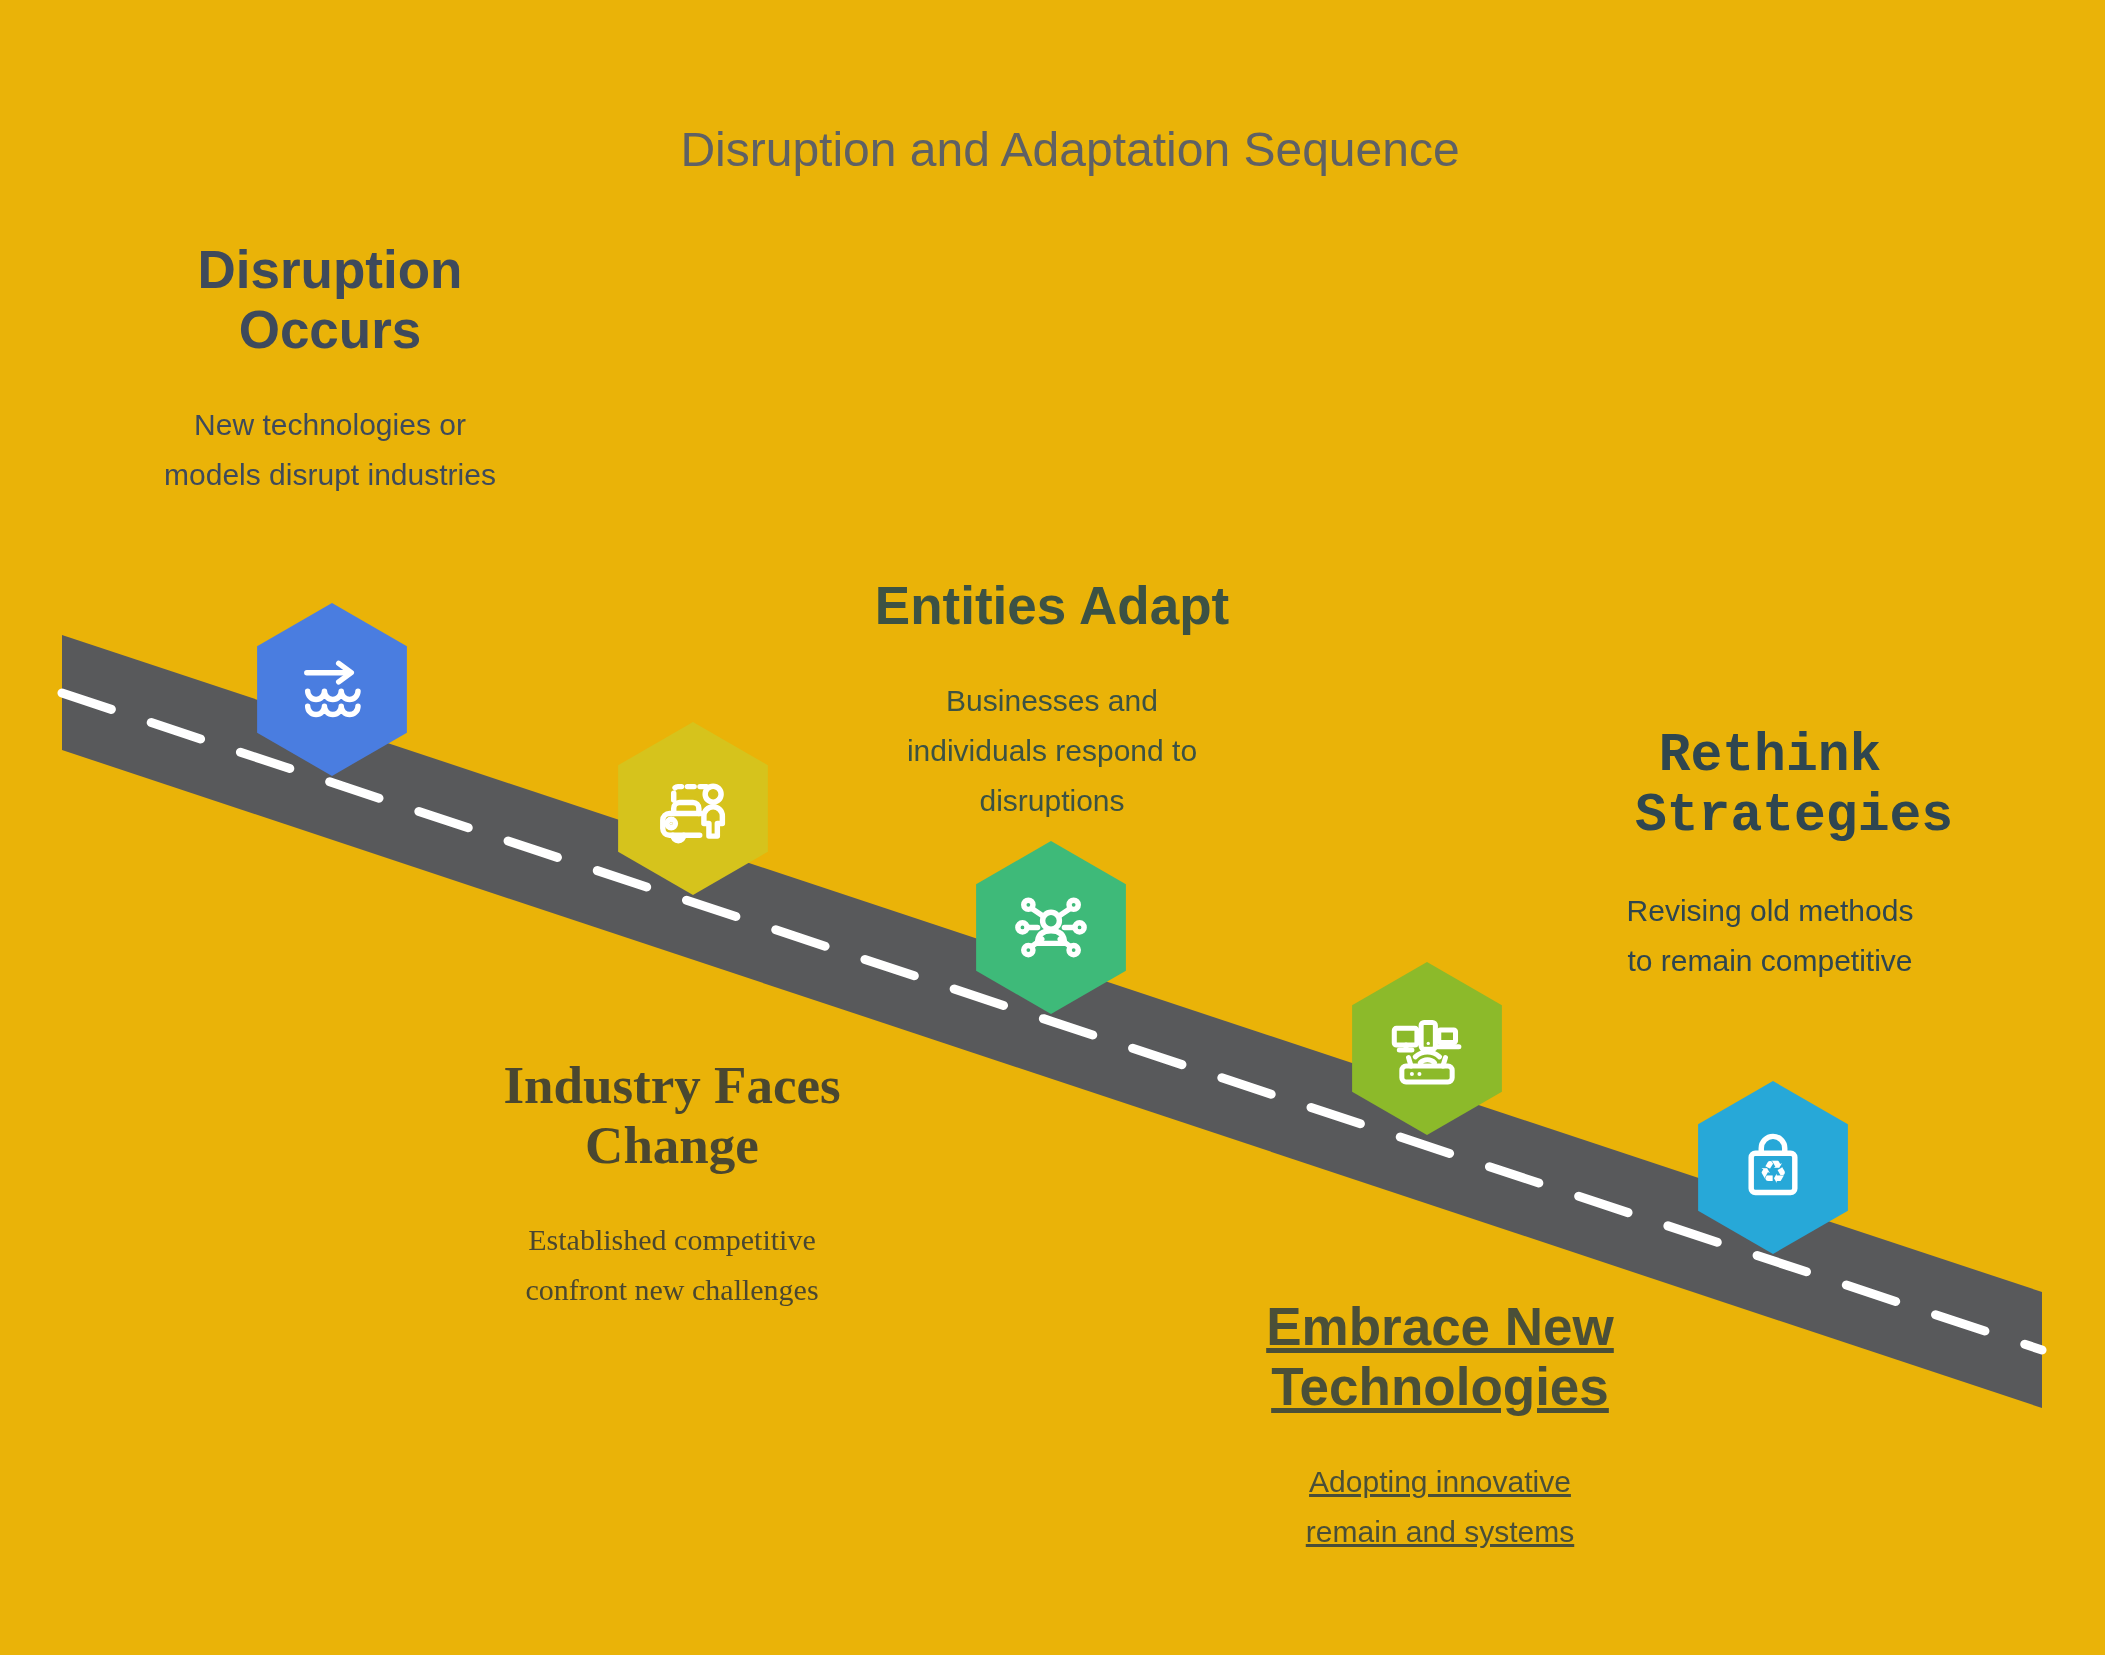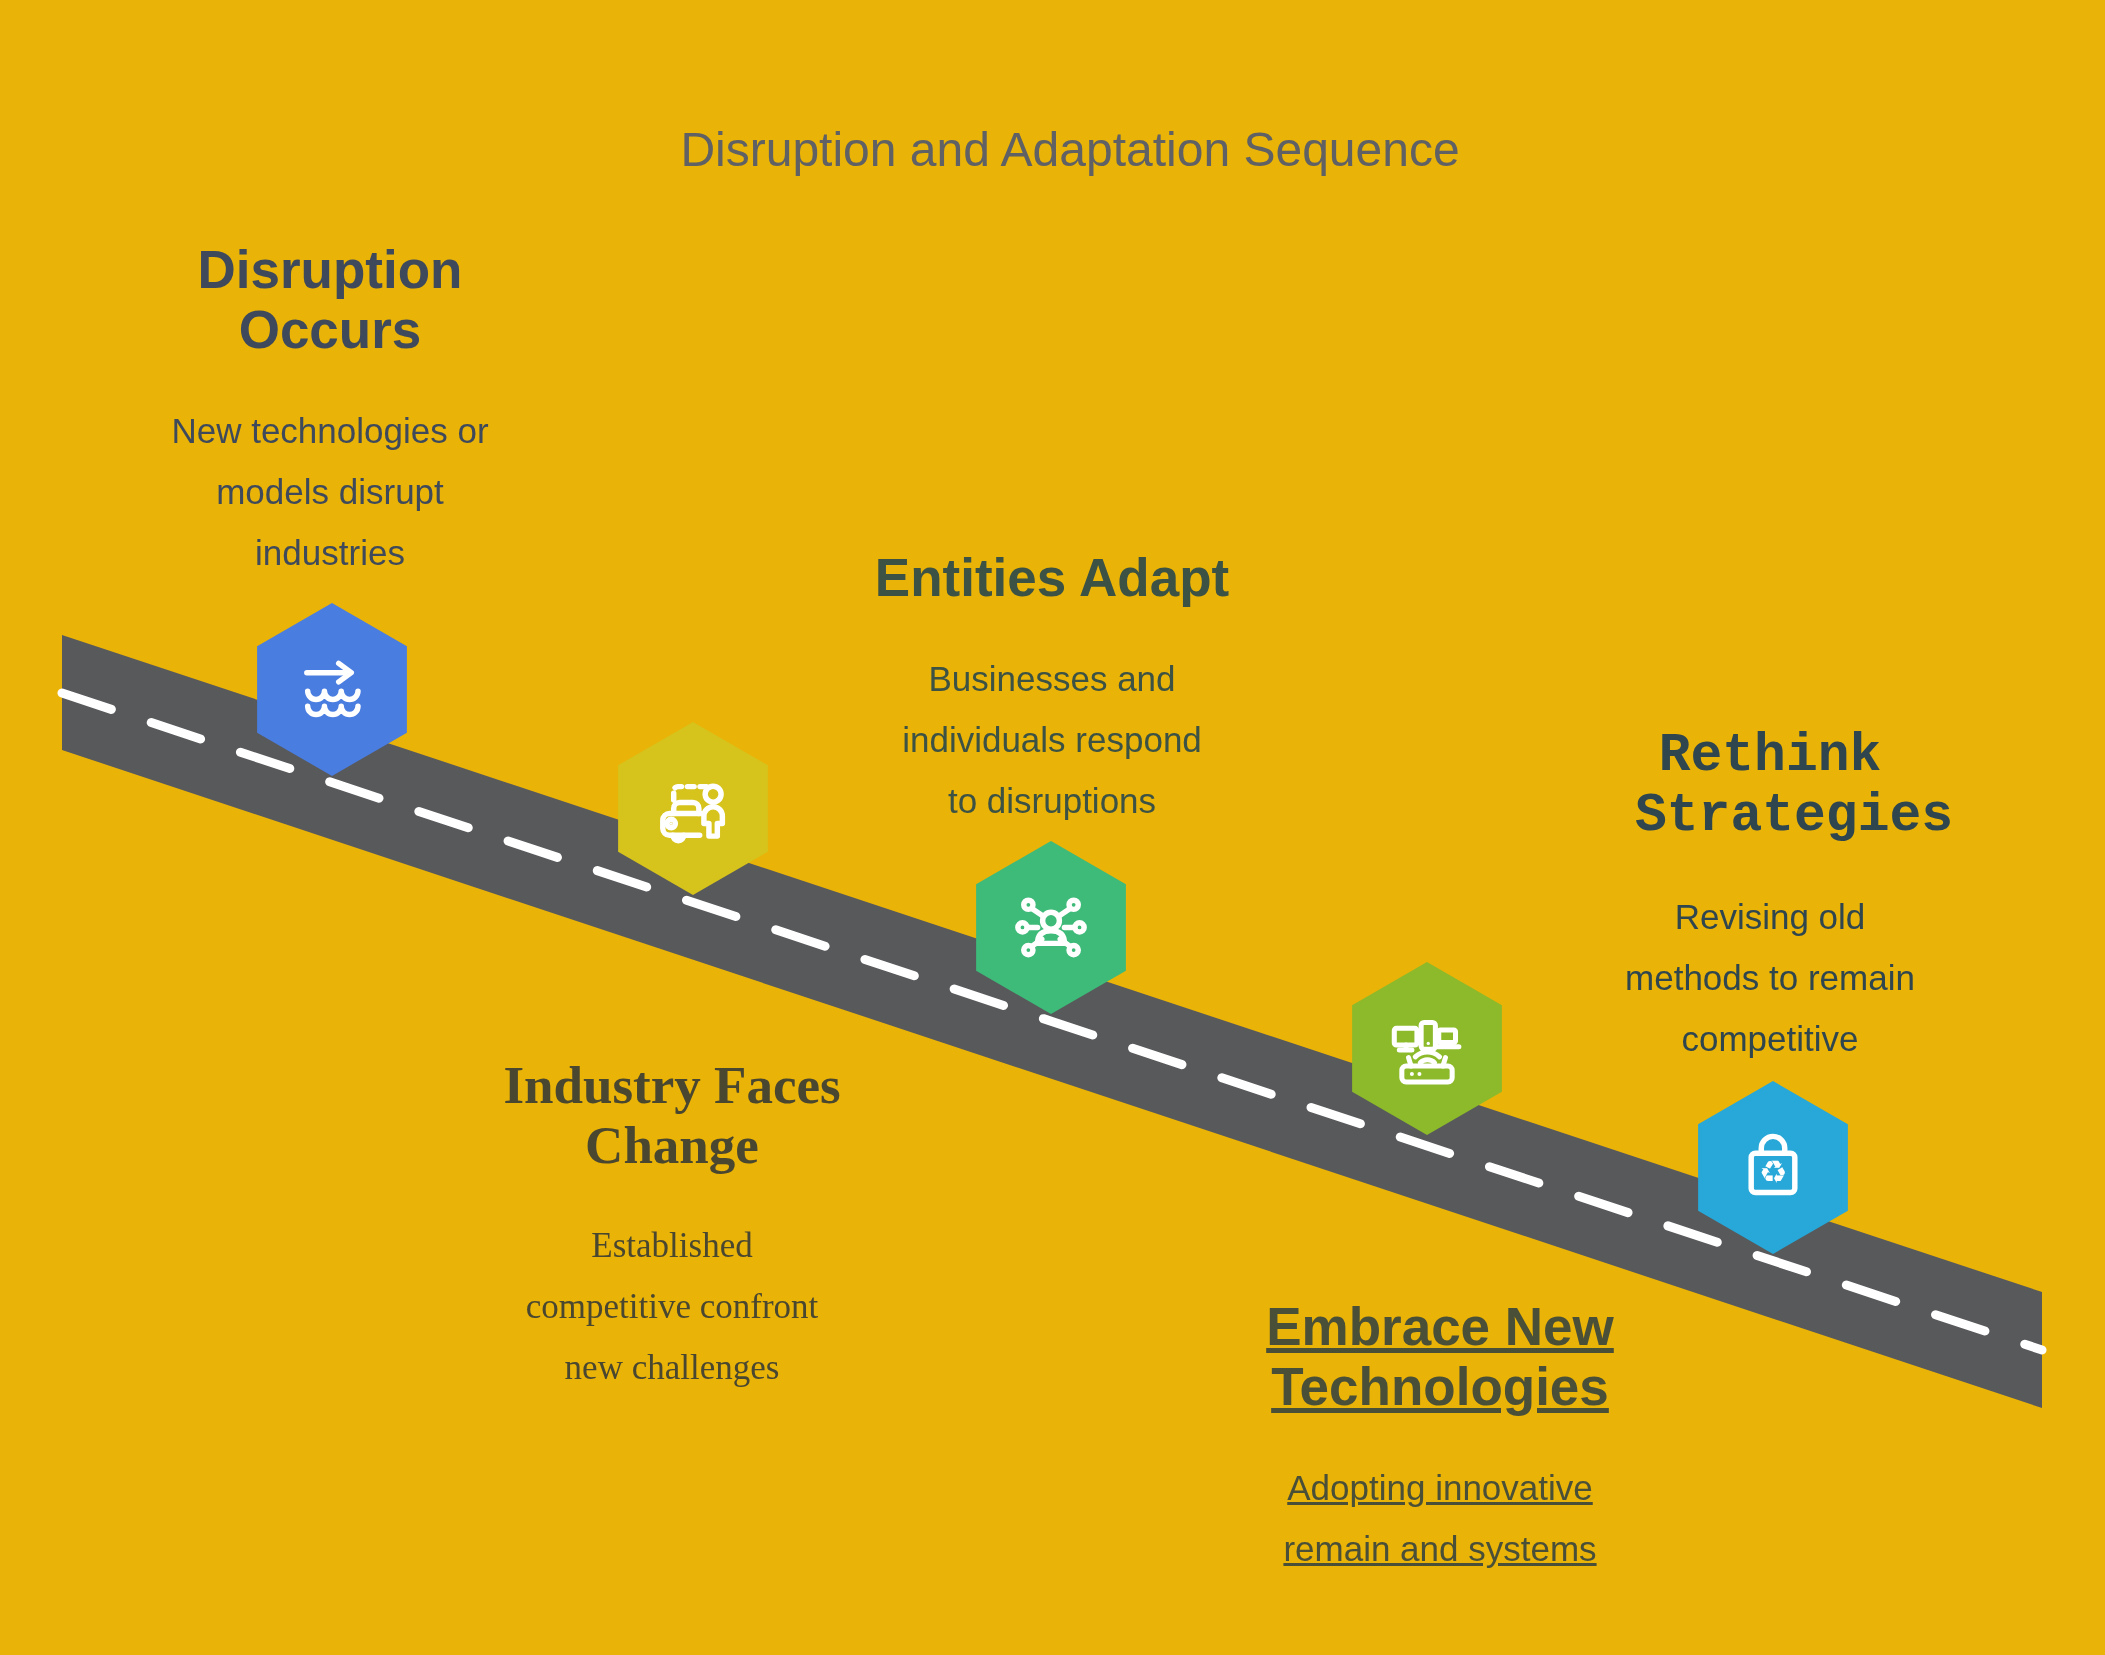--- a/index.html
+++ b/index.html
@@ -13,24 +13,24 @@
   }
   .road-svg{position:absolute;left:0;top:0;}
   .hex{position:absolute;}
   .hex1{left:257px;top:603px;}
   .hex2{left:618px;top:722px;}
   .hex3{left:976px;top:841px;}
   .hex4{left:1352px;top:962px;}
   .hex5{left:1698px;top:1081px;}
   .step-text{position:absolute;transform:translateX(-50%);text-align:center;}
   .step-heading{font-weight:bold;font-size:53px;line-height:60px;margin:0 auto 40px;}
-  .step-desc{font-size:35px;line-height:61px;margin:0 auto;}
+  .step-desc{font-size:30px;line-height:50px;margin:0 auto;}
   .s1{left:330px;top:240px;}   .s1 .step-heading{width:280px;} .s1 .step-desc{width:350px;}
   .s2{left:672px;top:1055px;}  .s2 .step-heading{width:360px;} .s2 .step-desc{width:318px;}
-  .s3{left:1052px;top:548px;}  .s3 .step-heading{width:420px;} .s3 .step-desc{width:330px;}
+  .s3{left:1052px;top:576px;}  .s3 .step-heading{width:420px;} .s3 .step-desc{width:330px;}
   .s4{left:1440px;top:1297px;text-decoration:underline;} .s4 .step-heading{width:400px;} .s4 .step-desc{width:348px;}
   .s5{left:1770px;top:726px;}  .s5 .step-heading{width:270px;font-family:Liberation Mono, monospace;} .s5 .step-desc{width:305px;}
   .icon{fill:none;stroke-linecap:round;stroke-linejoin:round;}
 </style>
 </head>
 <body>
 
 <div class="stage">
 
   <div class="title" style="color: rgb(95, 97, 100);">Disruption and Adaptation Sequence</div>

